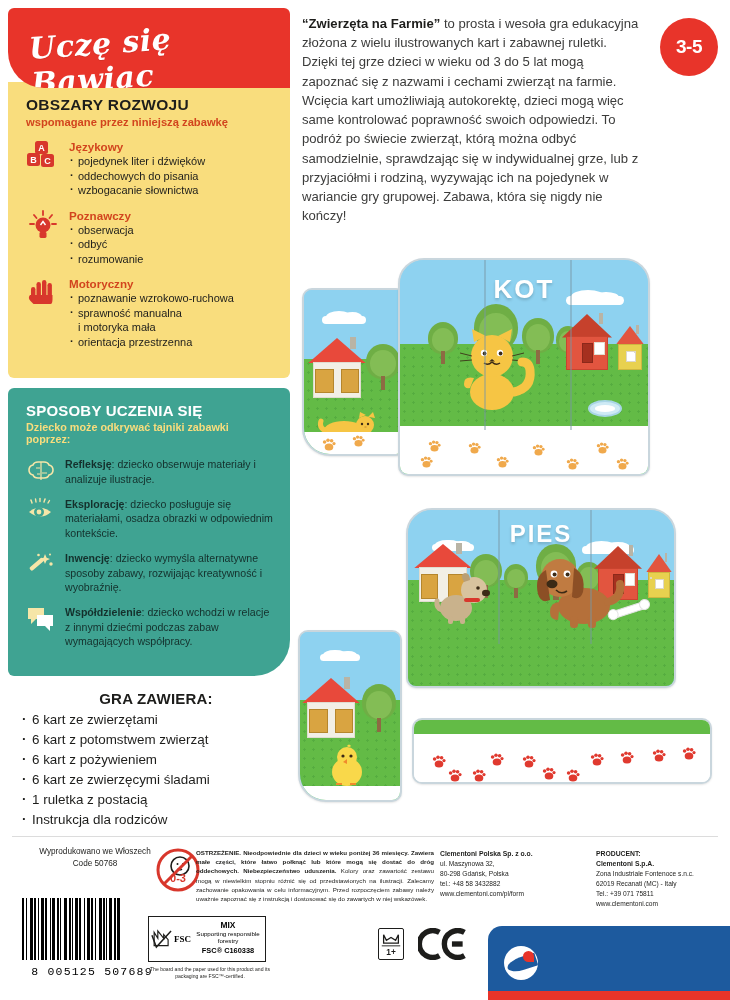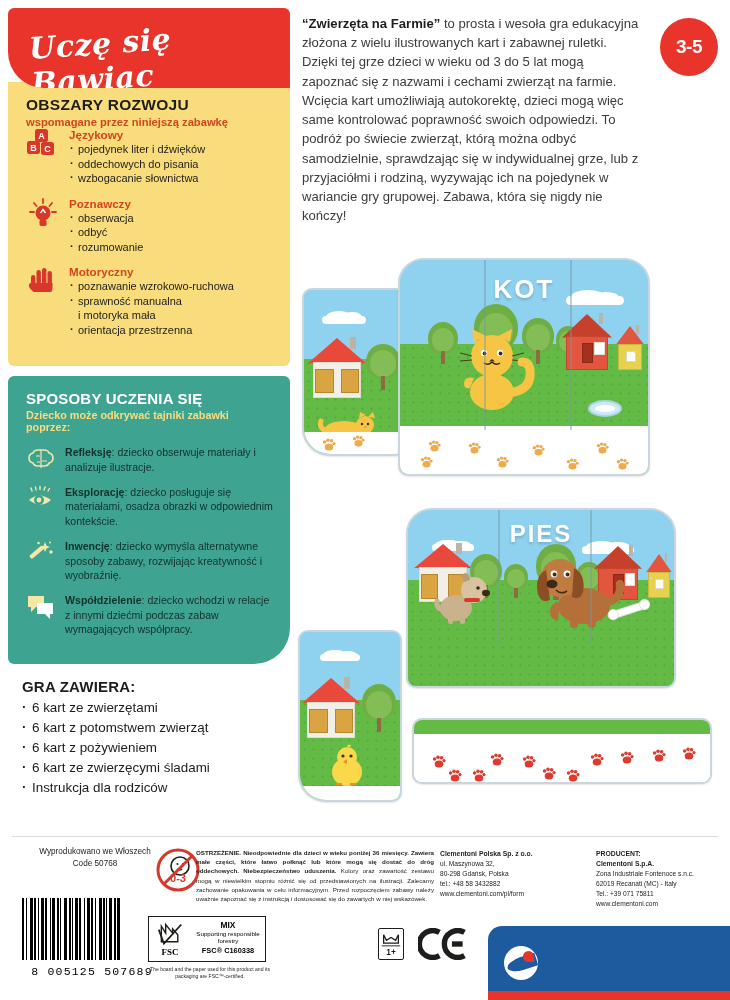--- a/index.html
+++ b/index.html
@@ -40,21 +40,21 @@
     border-radius: 0 0 6px 6px;
     padding: 14px 14px 18px 18px;
     margin-top: -6px;
   }
   .panel-title {
     font-size: 15.5px; font-weight: bold; color: #1d1d1b;
     letter-spacing: .3px;
   }
   .panel-sub {
     font-size: 11.2px; font-weight: bold; color: #d2451e;
-    margin-top: 2px; 
+    margin-top: 2px; margin-bottom: 12px;
   }
 
   .dev-row { display: flex; gap: 9px; margin-bottom: 11px; align-items: flex-start; }
   .dev-icon { width: 34px; min-width: 34px; height: 34px; position: relative; }
   .dev-head { font-size: 11.6px; font-weight: bold; color: #d2451e; margin-bottom: 1px; }
   .dev-list { list-style: none; }
   .dev-list li {
     font-size: 11px; color: #1d1d1b; line-height: 1.32;
     padding-left: 9px; position: relative;
   }
@@ -72,21 +72,21 @@
   }
   .teal-title { font-size: 15px; font-weight: bold; color: #fff; letter-spacing: .2px; }
   .teal-sub { font-size: 10.8px; font-weight: bold; color: #f9dd7d; margin-top: 2px; margin-bottom: 12px; }
   .learn-row { display: flex; gap: 9px; margin-bottom: 11px; align-items: flex-start; }
   .learn-icon { width: 30px; min-width: 30px; height: 28px; position: relative; }
   .learn-text { font-size: 10.6px; color: #14302c; line-height: 1.36; }
   .learn-text b { color: #14302c; }
 
   
   .contains { margin-top: 14px; padding-left: 14px; }
-  .contains h3 { font-size: 15px; color: #1d1d1b; letter-spacing: .2px; margin-bottom: 3px; }
+  .contains h3 { font-size: 15px; color: #1d1d1b; letter-spacing: .2px; margin-bottom: 3px; text-align: center; }
   .contains ul { list-style: none; }
   .contains li {
     font-size: 13.4px; color: #1d1d1b; line-height: 1.5;
     padding-left: 10px; position: relative;
   }
   .contains li::before { content: "·"; position: absolute; left: 0; top: -1px; font-weight: bold; }
 
   
   .description {
     position: absolute; left: 302px; top: 14px; width: 340px;
@@ -181,21 +181,21 @@
   .made-in { position: absolute; left: 20px; top: 846px; width: 150px; text-align: center; }
   .made-in div { font-size: 8.2px; color: #1d1d1b; line-height: 1.5; }
 
   .barcode { position: absolute; left: 22px; top: 898px; width: 140px; height: 78px; }
   .bc-lines { position: absolute; left: 0; top: 0; width: 100%; height: 62px; display: flex; align-items: stretch; }
   .bc-lines i { display: block; background: #000; }
   .bc-num { position: absolute; bottom: -2px; left: 0; width: 100%; font-size: 11.5px; letter-spacing: 1.2px; text-align: center; font-family: Liberation Mono, monospace; }
 
   .warn-03 { position: absolute; left: 156px; top: 848px; width: 44px; height: 44px; }
   .fsc { position: absolute; left: 148px; top: 916px; width: 118px; height: 46px; border: 1px solid #1d1d1b; display: flex; }
-  .fsc-left { width: 42px; display: flex; flex-direction: column; align-items: center; justify-content: center; border-right: 0; }
+  .fsc-left { width: 42px; display: flex; flex-direction: row; align-items: center; justify-content: center; border-right: 0; }
   .fsc-right { flex: 1; text-align: center; padding-top: 3px; }
   .fsc-right .m { font-size: 8.4px; font-weight: bold; }
   .fsc-right .s { font-size: 6.2px; line-height: 1.15; }
   .fsc-right .c { font-size: 7.4px; font-weight: bold; margin-top: 2px; }
   .fsc-note { position: absolute; left: 142px; top: 966px; width: 136px; text-align: center; font-size: 5.1px; color: #1d1d1b; line-height: 1.35; }
 
   .warn-text { position: absolute; left: 196px; top: 848px; width: 238px; font-size: 6.2px; line-height: 1.48; color: #1d1d1b; text-align: justify; }
   .warn-text b { font-weight: bold; }
 
   .addr { position: absolute; font-size: 6.6px; line-height: 1.5; color: #1d1d1b; }
@@ -366,20 +366,21 @@
       </div>
     </div>
 
     <div class="contains">
       <h3>GRA ZAWIERA:</h3>
       <ul>
         <li>6 kart ze zwierzętami</li>
         <li>6 kart z potomstwem zwierząt</li>
         <li>6 kart z pożywieniem</li>
         <li>6 kart ze zwierzęcymi śladami</li>
+        <li>1 ruletka z postacią</li>
         <li>Instrukcja dla rodziców</li>
       </ul>
     </div>
   </div>
 
   <div class="description">
     <b>“Zwierzęta na Farmie”</b><span> to prosta i wesoła gra edukacyjna złożona z wielu ilustrowanych kart i zabawnej ruletki. Dzięki tej grze dzieci w wieku od 3 do 5 lat mogą zapoznać się z nazwami i cechami zwierząt na farmie. Wcięcia kart umożliwiają autokorektę, dzieci mogą więc same kontrolować poprawność swoich odpowiedzi. To podróż po świecie zwierząt, którą można odbyć samodzielnie, sprawdzając się w indywidualnej grze, lub z przyjaciółmi i rodziną, wyzywając ich na pojedynek w wariancie gry grupowej. Zabawa, która się nigdy nie kończy!</span>
   </div>
 
   <div class="age-badge">3-5</div>

